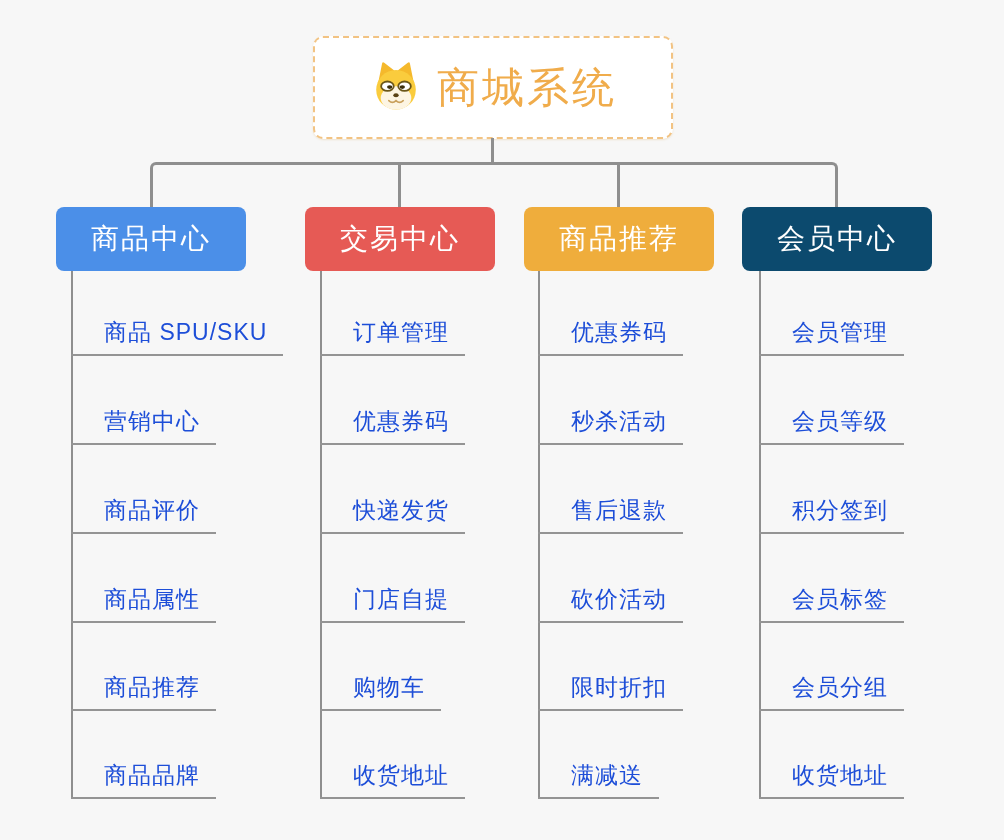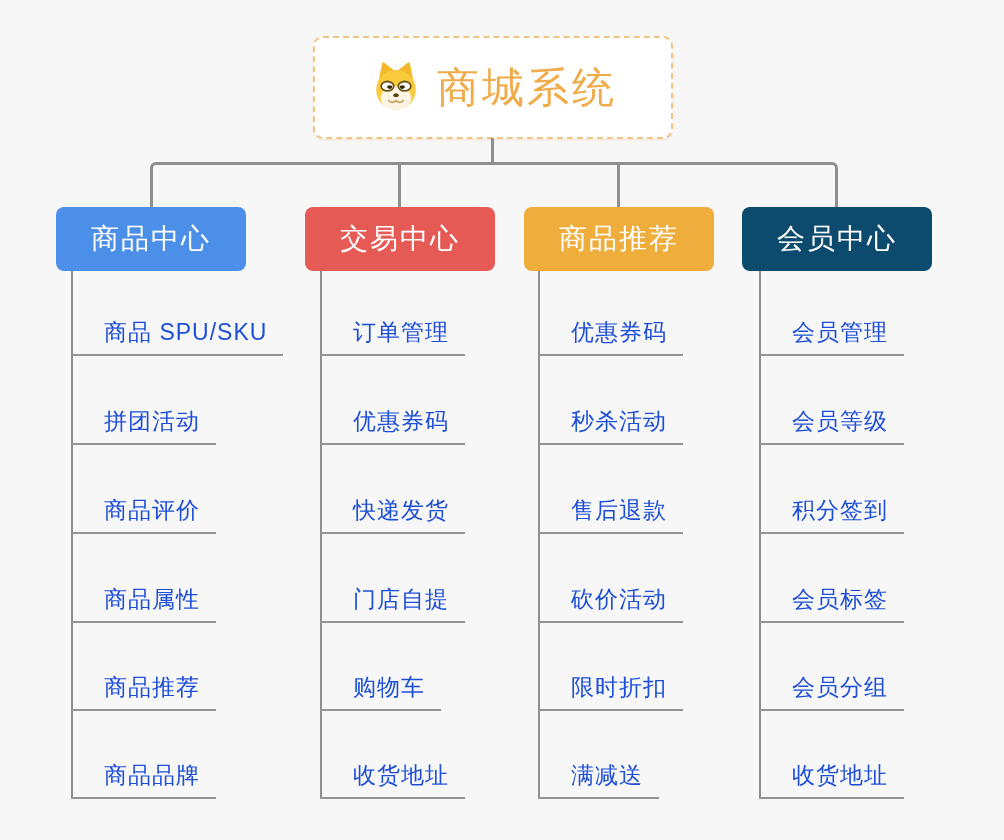--- a/index.html
+++ b/index.html
@@ -140,21 +140,21 @@
   <div class="branch b3" style="background: #0c4a6e; text-align: right;">
     <span>会员中心</span>
   </div>
 
   <div class="trunk t0"></div>
   <div class="trunk t1"></div>
   <div class="trunk t2"></div>
   <div class="trunk t3"></div>
 
   <div class="leaf c0 r0">商品 SPU/SKU</div>
-  <div class="leaf c0 r1">拼团活动</div>
+  <div class="leaf c0 r1">营销中心</div>
   <div class="leaf c0 r2">商品评价</div>
   <div class="leaf c0 r3">商品属性</div>
   <div class="leaf c0 r4">商品推荐</div>
   <div class="leaf c0 r5">商品品牌</div>
 
   <div class="leaf c1 r0">订单管理</div>
   <div class="leaf c1 r1">优惠券码</div>
   <div class="leaf c1 r2">快递发货</div>
   <div class="leaf c1 r3">门店自提</div>
   <div class="leaf c1 r4">购物车</div>

